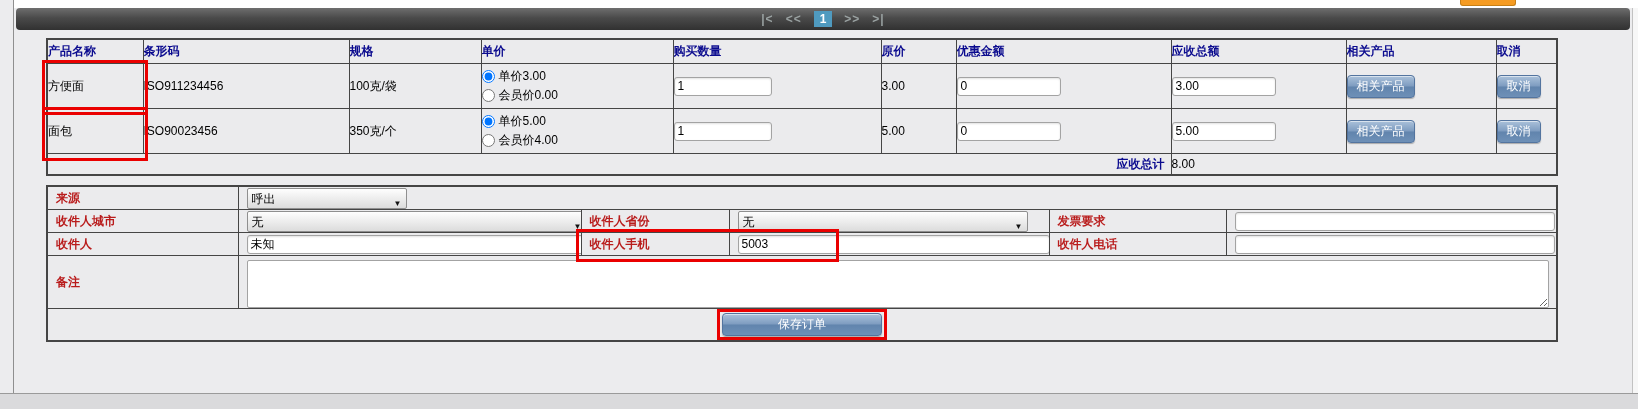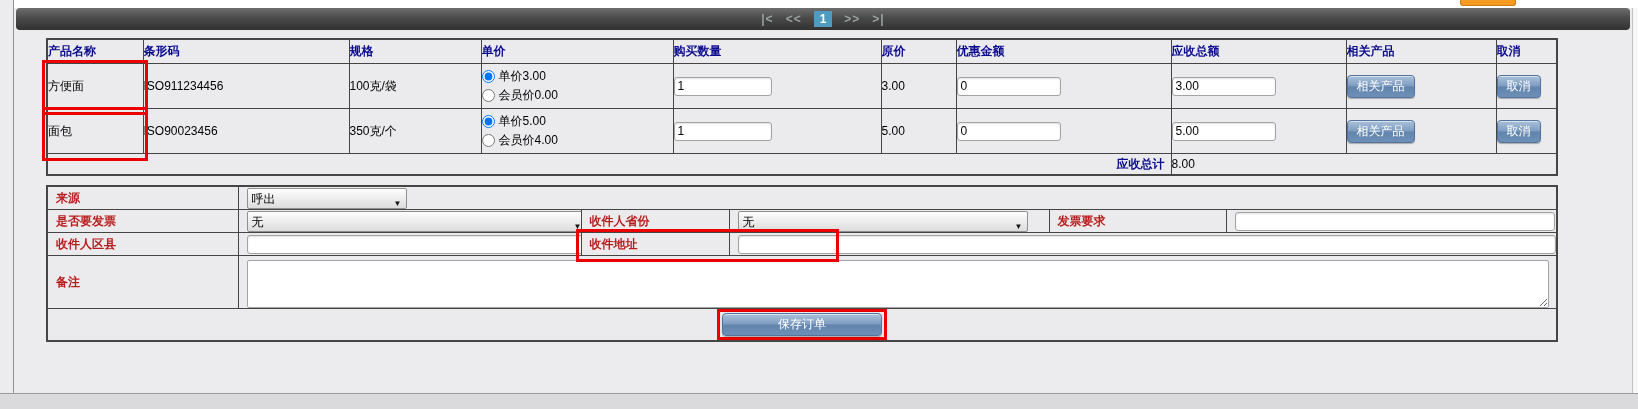--- a/index.html
+++ b/index.html
@@ -178,47 +178,51 @@
         <tr>
       <td class="lbl">来源</td>
       <td colspan="5">
         <span class="sel sel-source">
           <span>呼出</span>
           <span class="sel-arrow">▼</span>
         </span>
       </td>
     </tr>
     <tr>
-      <td class="lbl">是否要发票</td>
+      <td class="lbl">收件人城市</td>
       <td>
         <span class="sel sel-sms">
           <span>无</span>
           <span class="sel-arrow">▼</span>
         </span>
       </td>
       <td class="lbl">收件人省份</td>
       <td>
         <span class="sel sel-invoice">
           <span>无</span>
           <span class="sel-arrow">▼</span>
         </span>
       </td>
       <td class="lbl">发票要求</td>
       <td>
         <input class="ipt w-f3" value="" style="">
       </td>
     </tr>
     <tr>
-      <td class="lbl">收件人区县</td>
-      <td>
-        <input class="ipt w-f1" value="" style="">
-      </td>
-      <td class="lbl">收件地址</td>
-      <td colspan="3">
-        <input class="ipt w-addr" value="" style="">
+      <td class="lbl">收件人</td>
+      <td>
+        <input class="ipt w-f1" value="未知" style="">
+      </td>
+      <td class="lbl">收件人手机</td>
+      <td>
+        <input class="ipt w-f2" value="5003" style="">
+      </td>
+      <td class="lbl">收件人电话</td>
+      <td>
+        <input class="ipt w-f3" value="" style="">
       </td>
     </tr>
     <tr class="remark-row">
       <td class="lbl">备注</td>
       <td colspan="5">
         <textarea class="rmk" style=""></textarea>
       </td>
     </tr>
     <tr class="footer-row">
       <td colspan="6">

